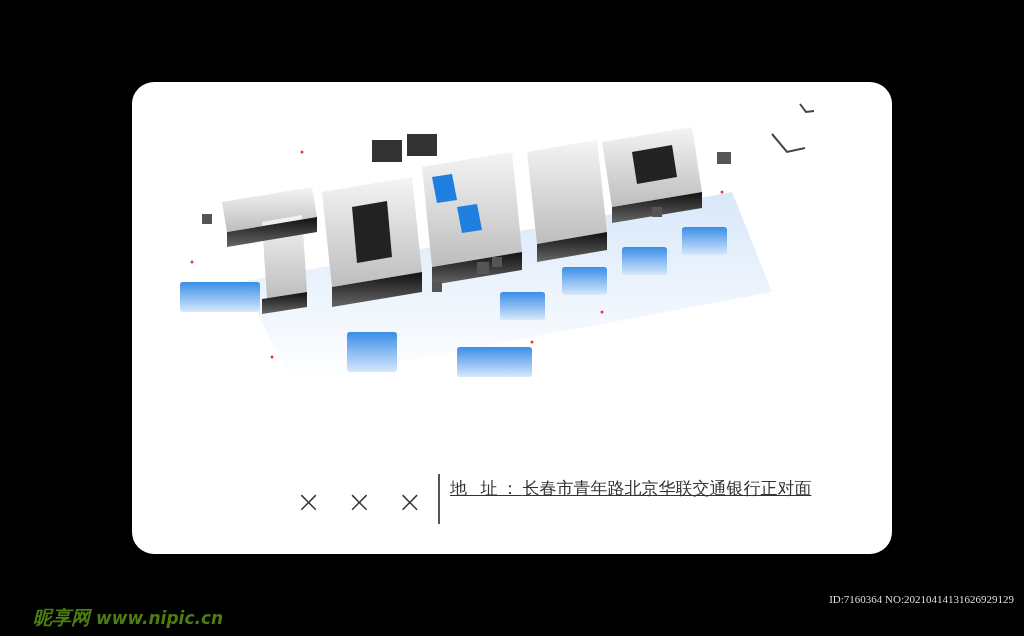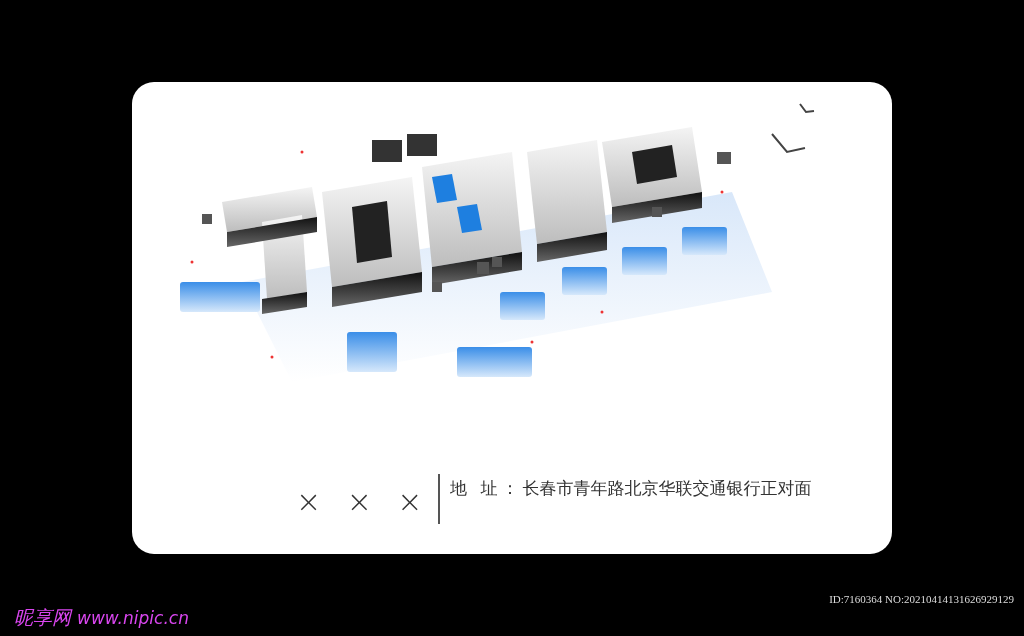--- a/index.html
+++ b/index.html
@@ -2,24 +2,24 @@
 <html><head>
 <meta charset="utf-8">
 <style>
   html, body { margin:0; padding:0; }
   body { width:1024px; height:636px; background:#000; position:relative; overflow:hidden; font-family:"DejaVu Sans", sans-serif; }
   .card { position:absolute; left:132px; top:82px; width:760px; height:472px; background:#fff; border-radius:22px; overflow:hidden; }
   .art { position:absolute; left:0; top:0; width:760px; height:360px; }
   .name { position:absolute; left:164px; top:402px; font-size:30px; color:#333; letter-spacing:8px; font-family:"DejaVu Sans", sans-serif; font-weight:300; }
   .divider { position:absolute; left:306px; top:392px; width:2px; height:50px; background:#555; }
   .info { position:absolute; left:318px; top:394px; font-size:17px; color:#333; line-height:25px; }
-  .info .row { white-space:nowrap; }
+  .info .row { white-space:nowrap;text-decoration:underline; }
   .info .lbl { letter-spacing:4px; }
   .qq { margin-left:20px; }
-  .wm-left { position:absolute; left:14px; top:605px; color:#d946ef; font-weight:normal; font-style:italic; font-size:17px; }
+  .wm-left { position:absolute; left:33px; top:605px; color:#4d7c0f; font-weight:bold; font-style:italic; font-size:17px; }
   .wm-left .cn { font-size:19px; margin-right:6px; }
   .wm-right { position:absolute; right:10px; top:593px; color:#ddd; font-size:11px; font-family:Liberation Serif, serif; }
 </style>
 </head>
 <body>
 
 <div class="card">
   <svg class="art" viewBox="0 0 760 360" xmlns="http://www.w3.org/2000/svg">
     <defs>
       <linearGradient id="blk" x1="0" y1="0" x2="0" y2="1">

